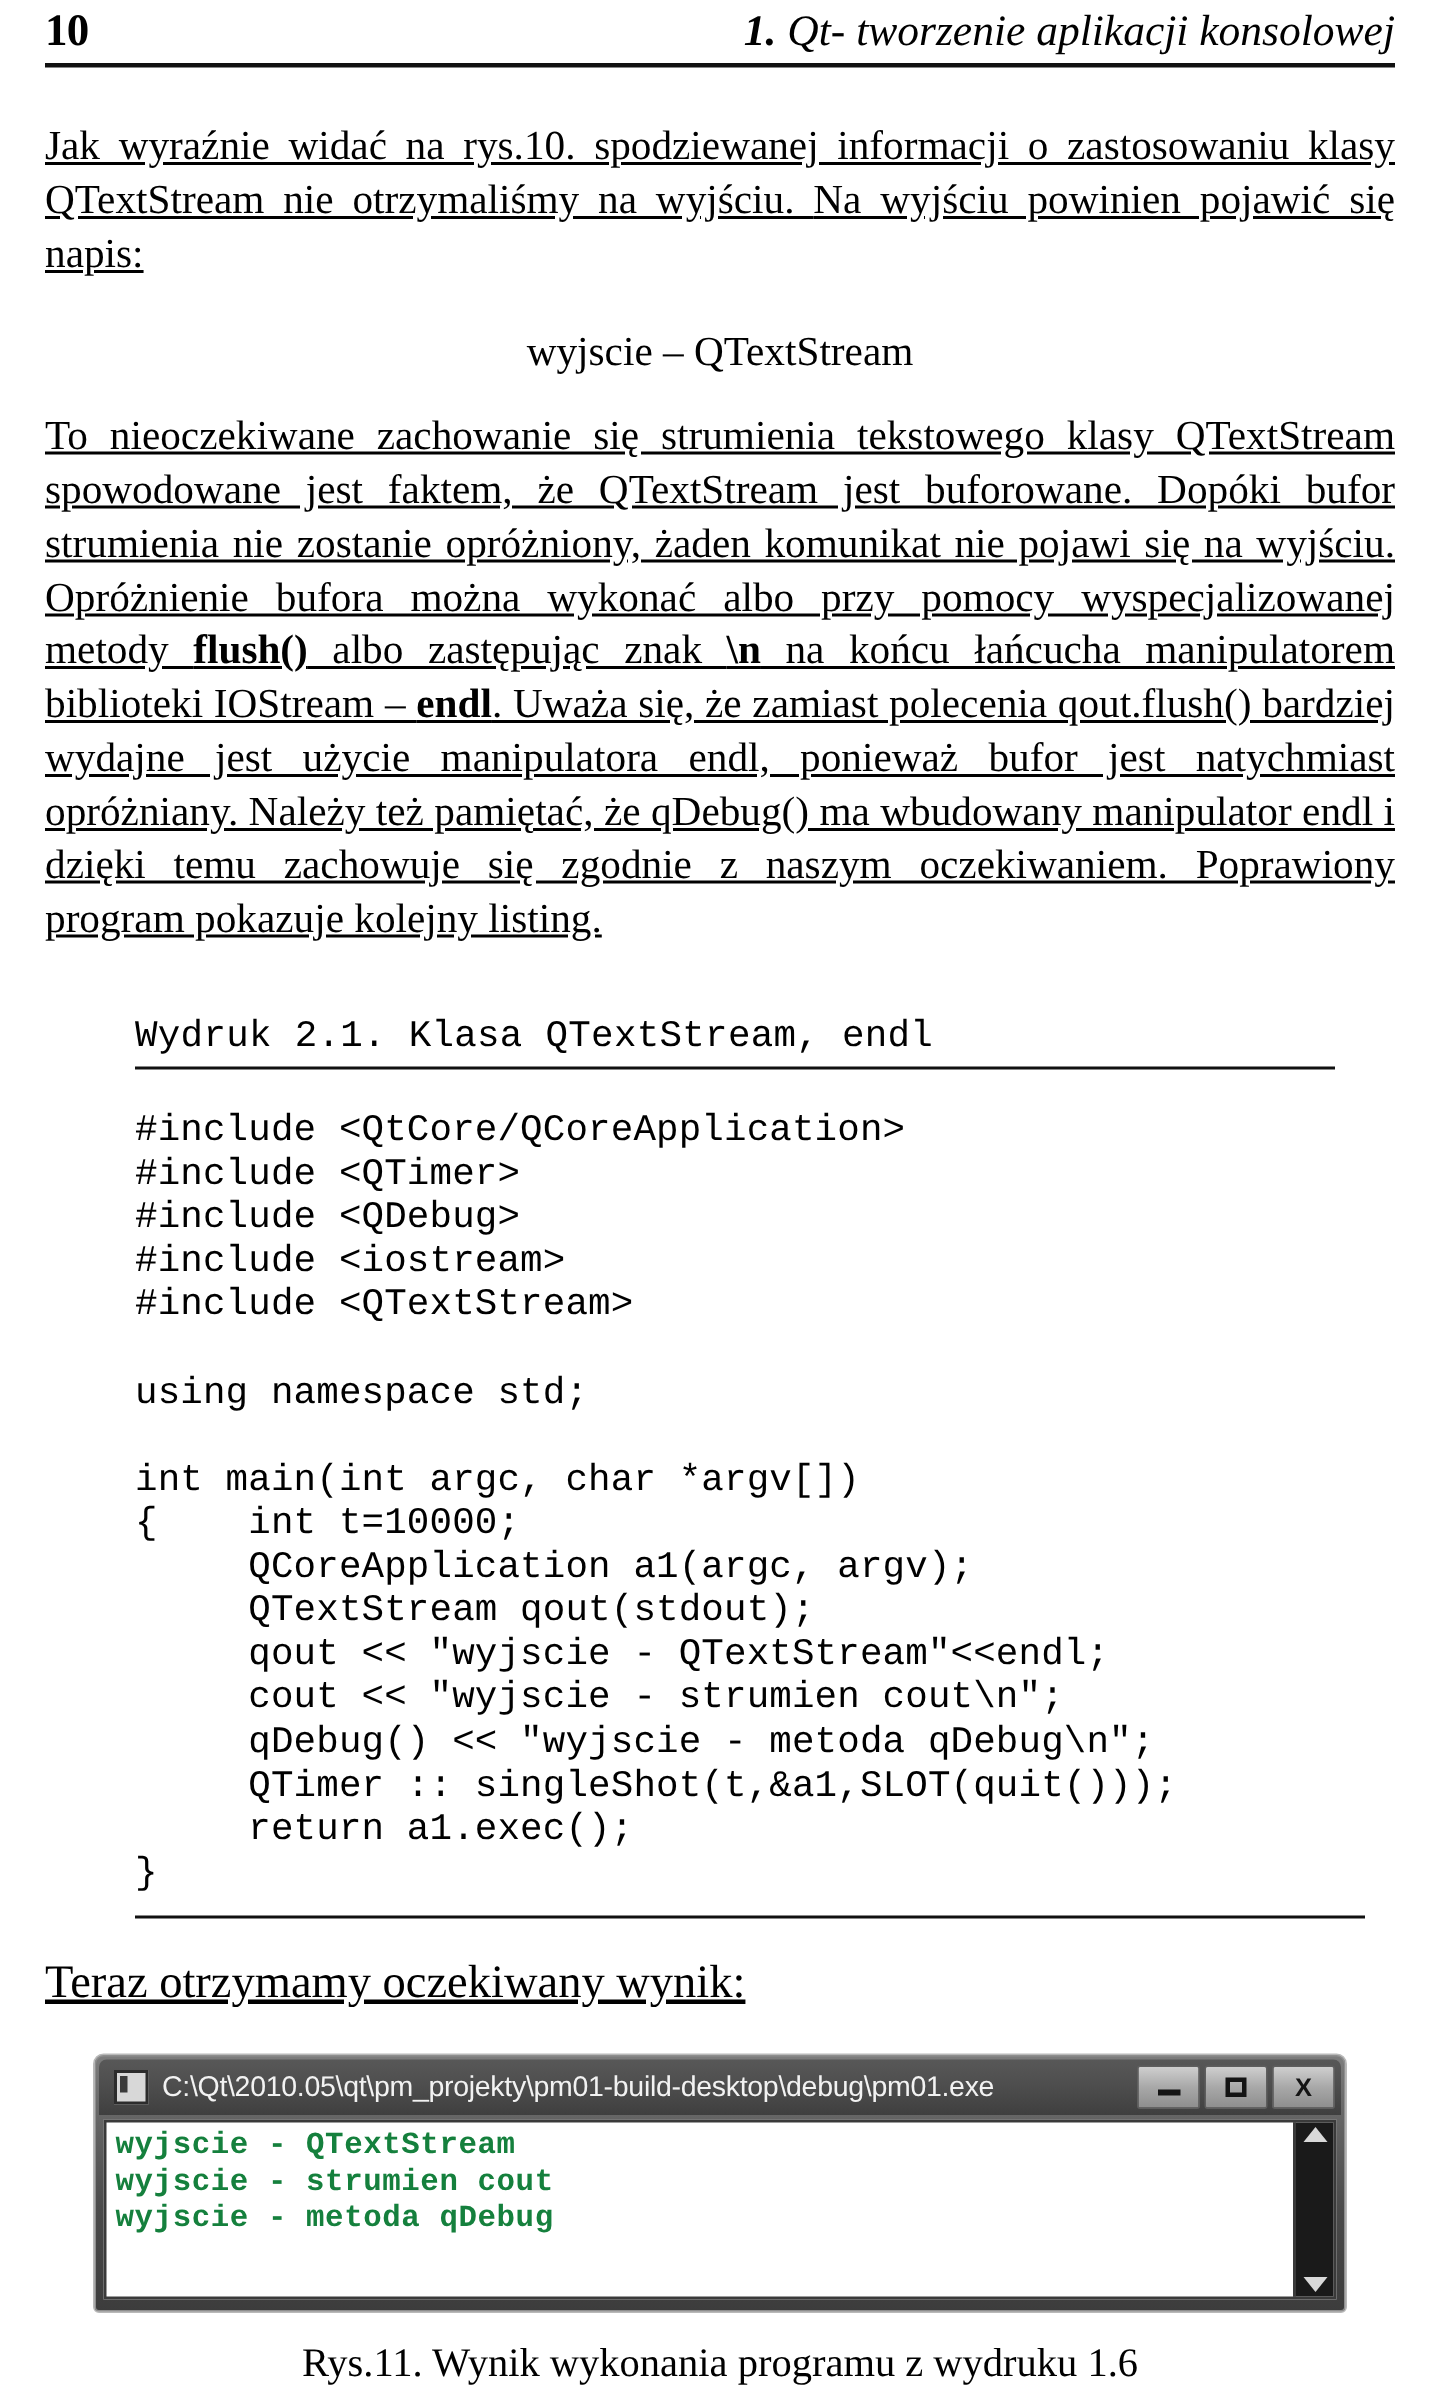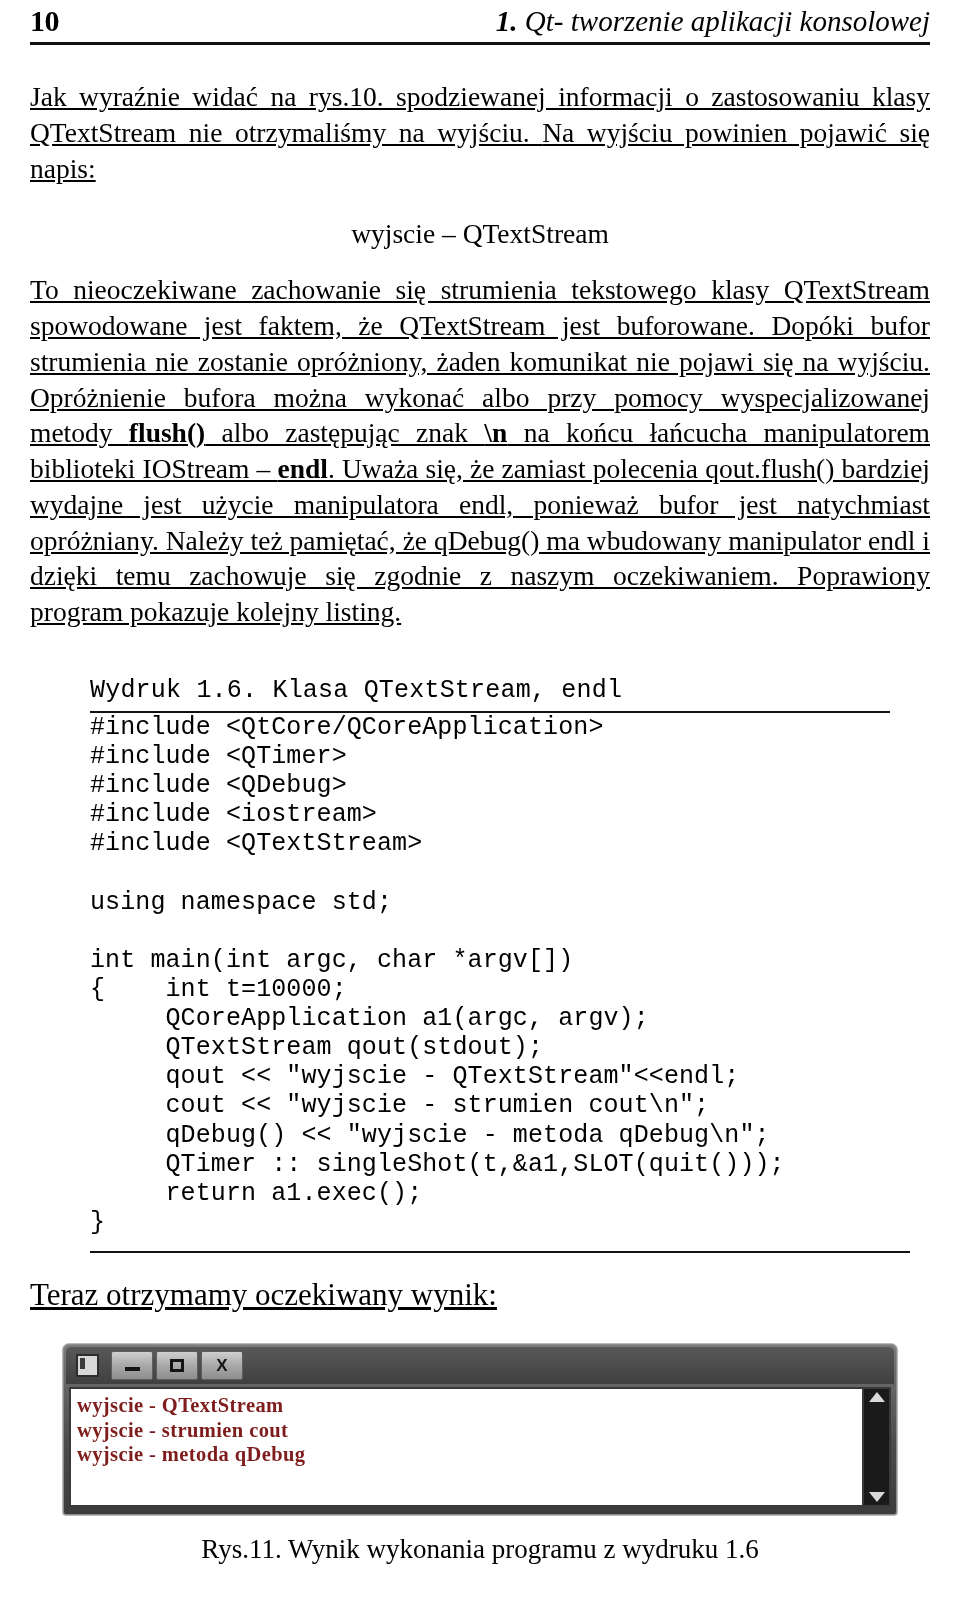--- a/index.html
+++ b/index.html
@@ -94,20 +94,21 @@
     border-top: 2.5px solid #111;
     margin: 0 0 0 0;
     width: 800px;
   }
   .code {
     font-family: "Liberation Mono", monospace;
     font-size: 25px;
     line-height: 1.165;
     white-space: pre;
     margin: 0;
+    padding-top: 26px;
     letter-spacing: 0.1px;
   }
   .listing-rule-bottom {
     border: 0;
     border-top: 2.5px solid #111;
     margin: 14px 0 0 0;
     width: 820px;
   }
 
   .after-listing {
@@ -206,25 +207,25 @@
     background: #ffffff;
     border: 2px solid #3a3a3a;
     margin: 3px 3px 3px 3px;
     height: 116px;
     display: flex;
     position: relative;
   }
   .console-text {
     flex: 1 1 auto;
     padding: 4px 0 0 6px;
-    font-family: Liberation Serif, serif;
+    font-family: Liberation Mono, monospace;
     font-size: 20.5px;
     font-weight: bold;
     line-height: 1.20;
-    color: #7f1d1d;
+    color: #15803d;
     white-space: pre;
     letter-spacing: 0.4px;
   }
   .console-scrollbar {
     width: 27px;
     flex: 0 0 auto;
     background: #1a1a1a;
     border-left: 2px solid #3a3a3a;
     display: flex;
     flex-direction: column;
@@ -258,21 +259,21 @@
   </div>
   <hr class="head-rule">
 
   <p class="body-text para-1"><span>Jak wyraźnie widać na rys.10. spodziewanej informacji o zastosowaniu klasy QTextStream nie otrzymaliśmy na wyjściu. </span><span>Na wyjściu powinien pojawić się napis:</span></p>
 
   <div class="centered-output">wyjscie – QTextStream</div>
 
   <p class="body-text para-2"><span>To nieoczekiwane zachowanie się strumienia tekstowego klasy QTextStream spowodowane jest faktem, że QTextStream jest buforowane. Dopóki bufor strumienia nie zostanie opróżniony, żaden komunikat nie pojawi się na wyjściu. Opróżnienie bufora można wykonać albo przy pomocy wyspecjalizowanej metody </span><b>flush()</b><span> albo zastępując znak </span><b>\n</b><span> na końcu łańcucha manipulatorem biblioteki IOStream – </span><b>endl</b><span>. Uważa się, że zamiast polecenia qout.flush() bardziej wydajne jest użycie manipulatora endl, ponieważ bufor jest natychmiast opróżniany. Należy też pamiętać, że qDebug() ma wbudowany manipulator endl i dzięki temu zachowuje się zgodnie z naszym oczekiwaniem. Poprawiony program pokazuje kolejny listing.</span></p>
 
   <div class="listing-block">
-    <div class="listing-caption">Wydruk 1.6. Klasa QTextStream, endl</div>
+    <div class="listing-caption">Wydruk 2.1. Klasa QTextStream, endl</div>
     <hr class="listing-rule-top">
     <pre class="code">#include &lt;QtCore/QCoreApplication&gt;
 #include &lt;QTimer&gt;
 #include &lt;QDebug&gt;
 #include &lt;iostream&gt;
 #include &lt;QTextStream&gt;
 
 using namespace std;
 
 int main(int argc, char *argv[])
@@ -287,20 +288,21 @@
 }</pre>
     <hr class="listing-rule-bottom">
   </div>
 
   <p class="body-text after-listing">Teraz otrzymamy oczekiwany wynik:</p>
 
   <div class="figure">
     <div class="console-window">
       <div class="console-titlebar">
         <span class="console-appicon"></span>
+        <span class="console-title">C:\Qt\2010.05\qt\pm_projekty\pm01-build-desktop\debug\pm01.exe</span>
         <span class="console-buttons">
           <span class="win-btn">
               <span class="glyph-min"></span>
             </span>
           <span class="win-btn">
               <span class="glyph-max"></span>
             </span>
           <span class="win-btn">
               <span>X</span>
             </span>

